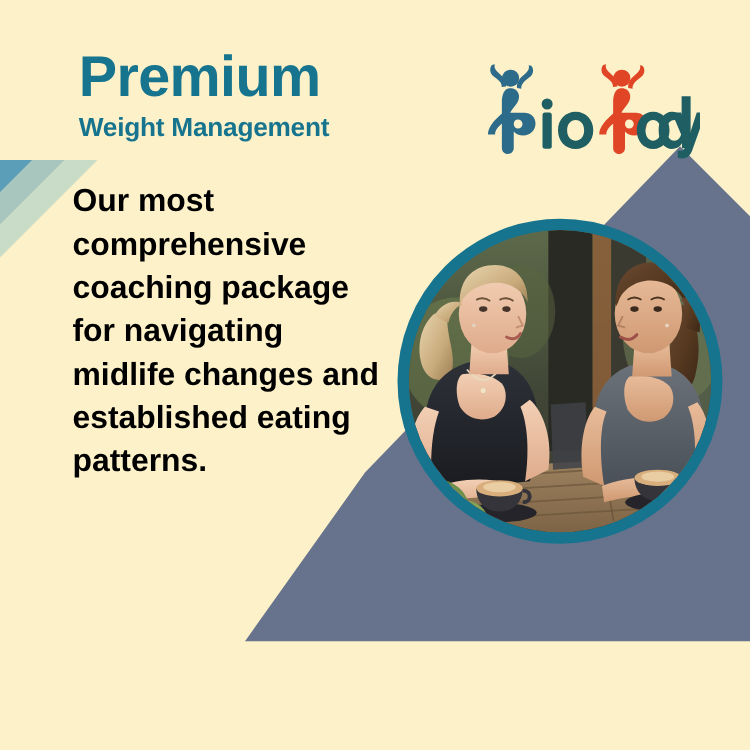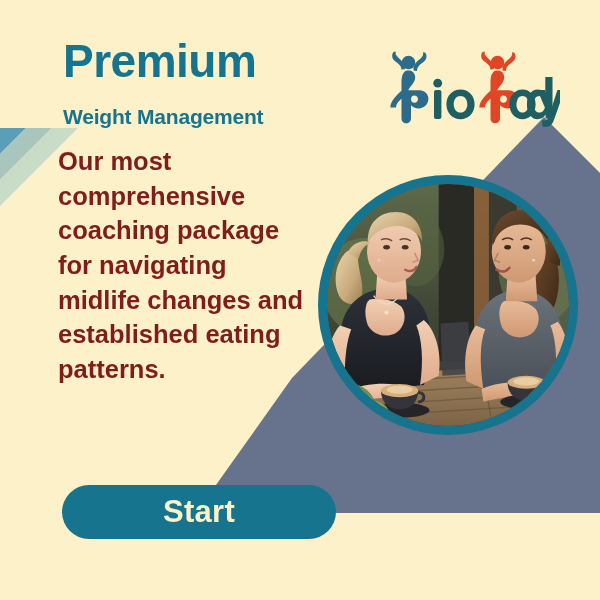--- a/index.html
+++ b/index.html
@@ -29,21 +29,21 @@
   }
   .title{
     margin:0;
     font-size:46px;
     font-weight:bold;
     line-height:1.02;
     color:#17748F;
     letter-spacing:-0.5px;
   }
   .subtitle{
-    margin:20px 0 0 0;
+    margin:6px 0 0 0;
     font-size:21px;
     font-weight:bold;
     color:#17748F;
     letter-spacing:-0.2px;
   }
 
   
   .logo{
     position:absolute;
     left:385px;top:46px;
@@ -53,21 +53,21 @@
 
   
   .body-copy{
     position:absolute;
     left:58px;top:144px;
     width:248px;
     margin:0;
     font-size:25.5px;
     line-height:1.36;
     font-weight:600;
-    color:#7f1d1d;
+    color:#000000;
   }
 
   
   .photo-ring{
     position:absolute;
     left:318px;top:175px;
     width:260px;height:260px;
     border-radius:50%;
     background:#17748F;
     padding:0;
@@ -305,15 +305,14 @@
         <g>
           <ellipse cx="22" cy="240" rx="30" ry="26" fill="#6f8f4c"></ellipse>
           <ellipse cx="46" cy="250" rx="22" ry="18" fill="#83a458"></ellipse>
           <ellipse cx="6" cy="222" rx="18" ry="16" fill="#5c7c41"></ellipse>
           <path d="M18 212 L24 236 M34 216 L30 238 M2 222 L14 240" stroke="#4e6b38" stroke-width="2.4" fill="none"></path>
         </g>
       </svg>
     </div>
   </div>
 
-  <button class="start-btn">Start</button>
 
 </div>
 
 </body></html>

